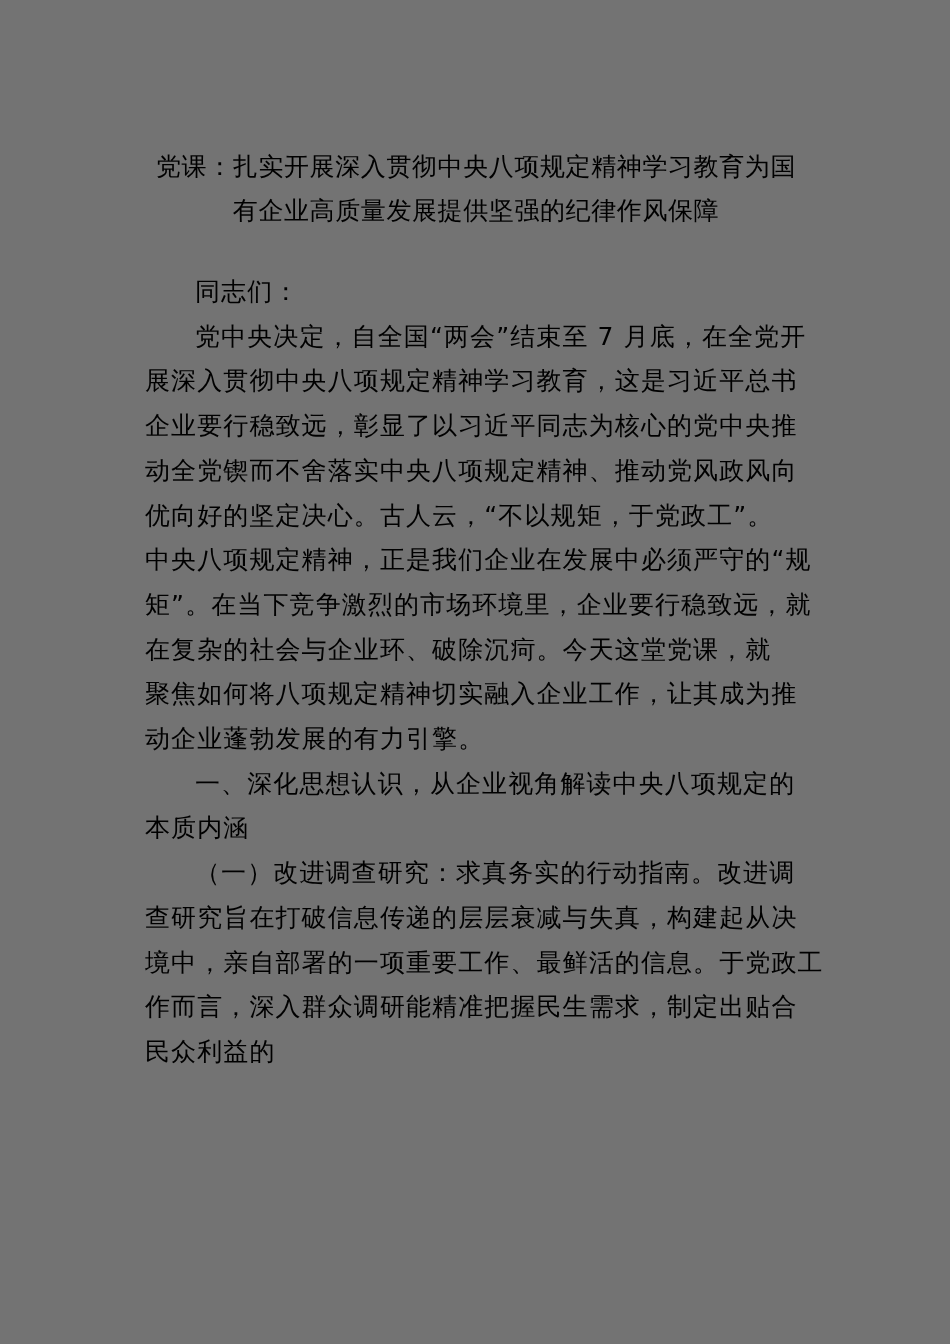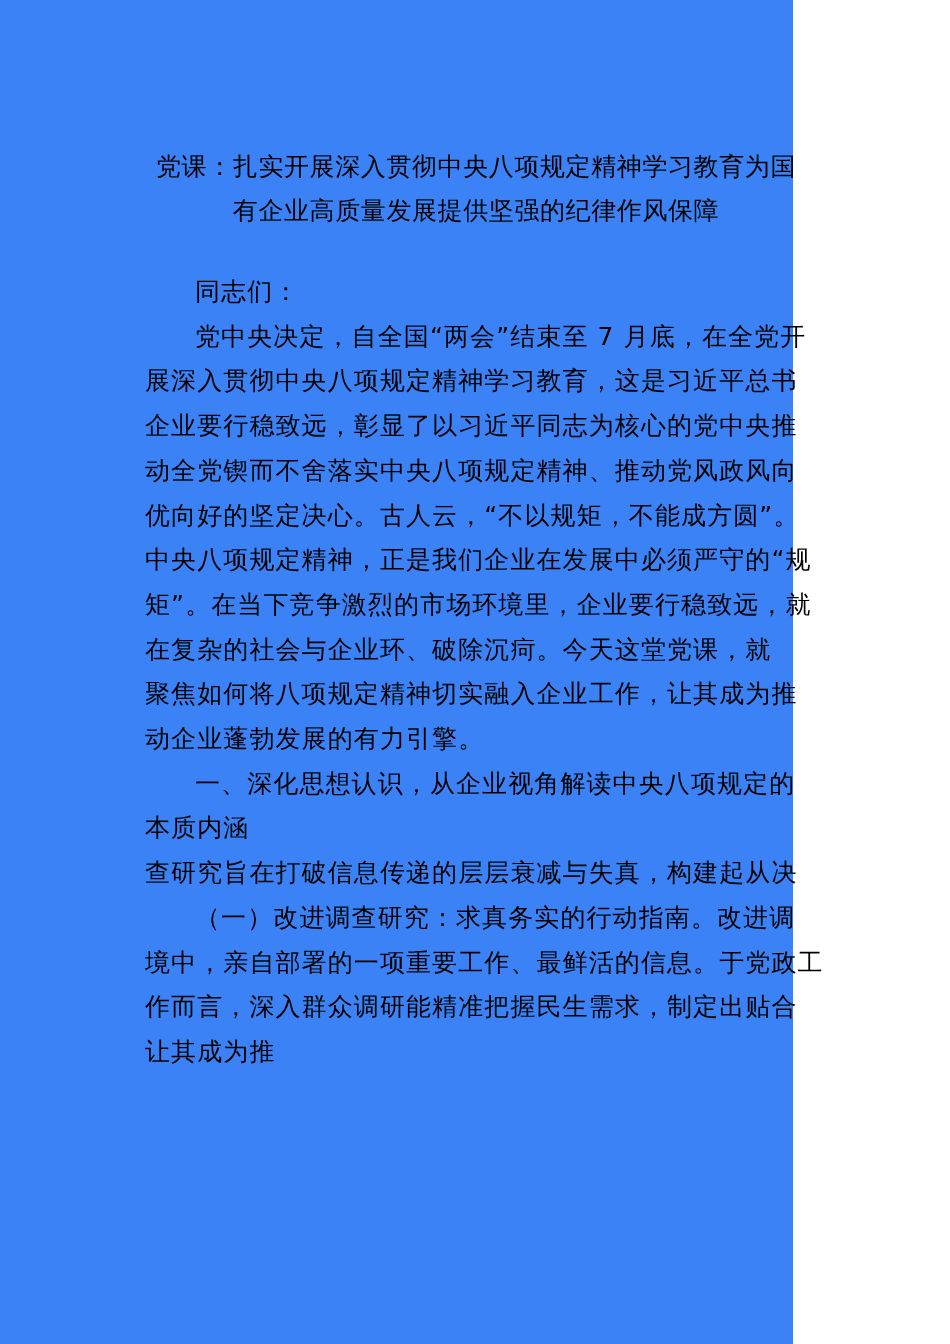--- a/index.html
+++ b/index.html
@@ -1,18 +1,18 @@
 <!DOCTYPE html>
 <html><head>
 <meta charset="utf-8">
 <style>
   html, body { margin: 0; padding: 0; background: #ffffff; }
   body { width: 950px; height: 1344px; position: relative; overflow: hidden;
          font-family: "DejaVu Sans", "Liberation Sans", sans-serif; color: #000; }
-  .page { position: absolute; left: 0; top: 0; width: 793px; height: 1344px; background: #3b82f6; }
+  .page { position: absolute; left: 0; top: 0; width: 950px; height: 1344px; background: #737373; }
   .title { position: absolute; left: 145px; top: 145px; width: 662px; text-align: center;
            font-size: 25px; line-height: 44px; letter-spacing: 0.6px; }
   .body { position: absolute; left: 145px; top: 270px; width: 662px;
           font-size: 25px; line-height: 44.7px; letter-spacing: 1.1px; text-align: justify; }
   .para { margin: 0; text-indent: 2em; }
   .line { display: block; white-space: nowrap; }
 </style>
 </head>
 <body>
 
@@ -26,35 +26,35 @@
   <div class="body">
     <p class="para">
       <span class="line">同志们：</span>
     </p>
 
     <p class="para">
       <span class="line">党中央决定，自全国“两会”结束至 7 月底，在全党开</span>
       <span class="line" style="margin-left:-2em">展深入贯彻中央八项规定精神学习教育，这是习近平总书</span>
       <span class="line" style="margin-left:-2em">企业要行稳致远，彰显了以习近平同志为核心的党中央推</span>
       <span class="line" style="margin-left:-2em">动全党锲而不舍落实中央八项规定精神、推动党风政风向</span>
-      <span class="line" style="margin-left:-2em">优向好的坚定决心。古人云，“不以规矩，不能成方圆”。</span>
+      <span class="line" style="margin-left:-2em">优向好的坚定决心。古人云，“不以规矩，于党政工”。</span>
       <span class="line" style="margin-left:-2em">中央八项规定精神，正是我们企业在发展中必须严守的“规</span>
       <span class="line" style="margin-left:-2em">矩”。在当下竞争激烈的市场环境里，企业要行稳致远，就</span>
       <span class="line" style="margin-left:-2em">在复杂的社会与企业环、破除沉疴。今天这堂党课，就</span>
       <span class="line" style="margin-left:-2em">聚焦如何将八项规定精神切实融入企业工作，让其成为推</span>
       <span class="line" style="margin-left:-2em">动企业蓬勃发展的有力引擎。</span>
     </p>
 
     <p class="para">
       <span class="line">一、深化思想认识，从企业视角解读中央八项规定的</span>
       <span class="line" style="margin-left:-2em">本质内涵</span>
     </p>
 
     <p class="para">
+      <span class="line">（一）改进调查研究：求真务实的行动指南。改进调</span>
       <span class="line" style="margin-left:-2em">查研究旨在打破信息传递的层层衰减与失真，构建起从决</span>
-      <span class="line">（一）改进调查研究：求真务实的行动指南。改进调</span>
       <span class="line" style="margin-left:-2em">境中，亲自部署的一项重要工作、最鲜活的信息。于党政工</span>
       <span class="line" style="margin-left:-2em">作而言，深入群众调研能精准把握民生需求，制定出贴合</span>
-      <span class="line" style="margin-left:-2em">让其成为推</span>
+      <span class="line" style="margin-left:-2em">民众利益的</span>
     </p>
   </div>
 
 </div>
 
 </body></html>

